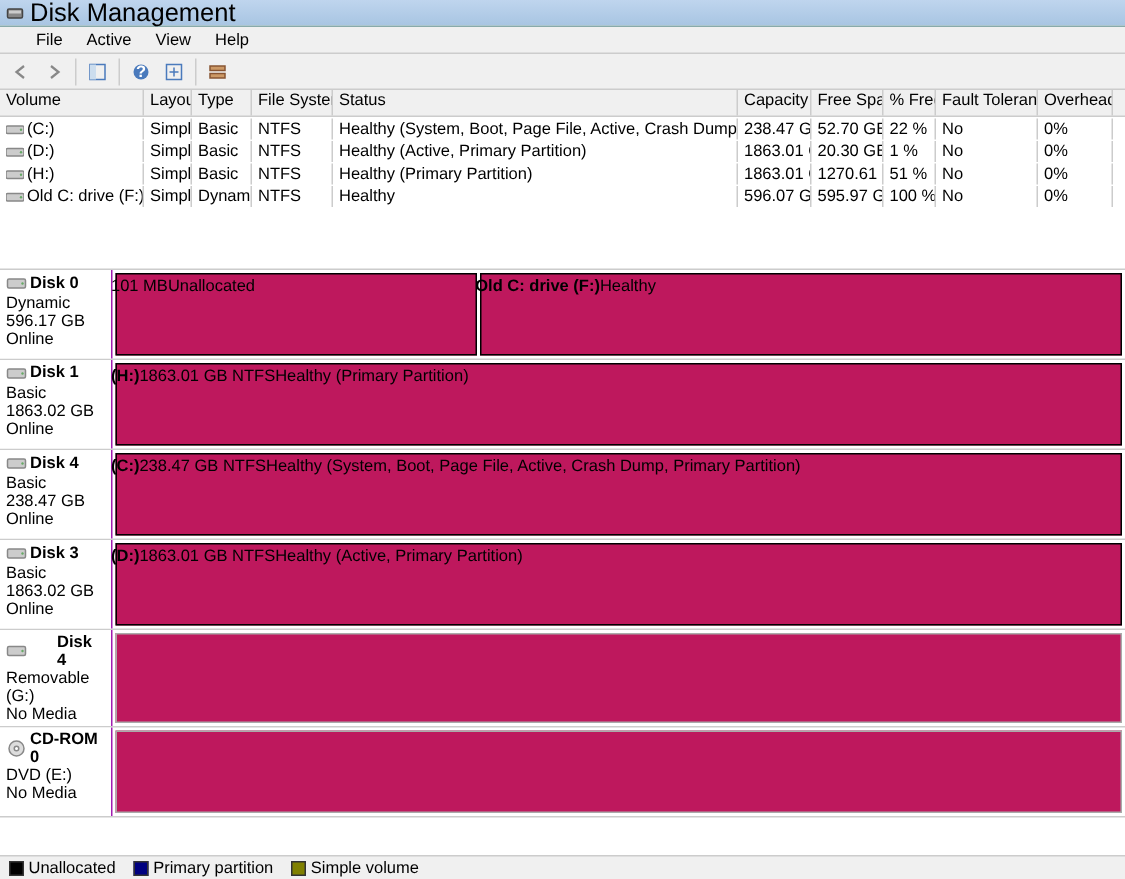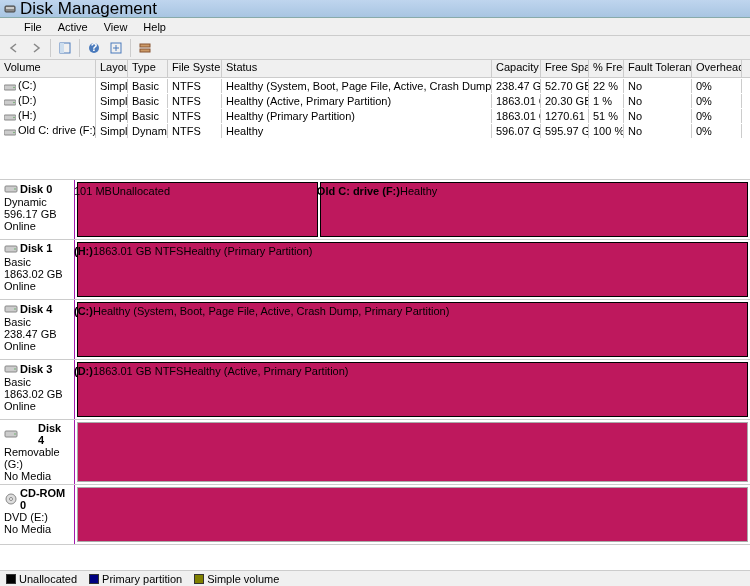--- a/index.html
+++ b/index.html
@@ -263,20 +263,21 @@
           <span class="dname">Disk 4</span>
         </div>
         <div>Basic</div>
         <div>238.47 GB</div>
         <div>Online</div>
       </div>
       <div class="disk-parts">
         <div class="part" style="width:100%">
           <div class="part-bar bar-primary hatched"></div>
           <div class="part-label">(C:)</div>
+          <div class="part-text">238.47 GB NTFS</div>
           <div class="part-text">Healthy (System, Boot, Page File, Active, Crash Dump, Primary Partition)</div>
         </div>
       </div>
     </div>
     <div class="disk-row">
       <div class="disk-info">
         <div style="display:flex;align-items:center;gap:2px">
           <span>
             <svg width="14" height="14" viewBox="0 0 14 14">
               <rect x="1" y="4" width="12" height="6" rx="1" fill="#ccc" stroke="#888"></rect>

